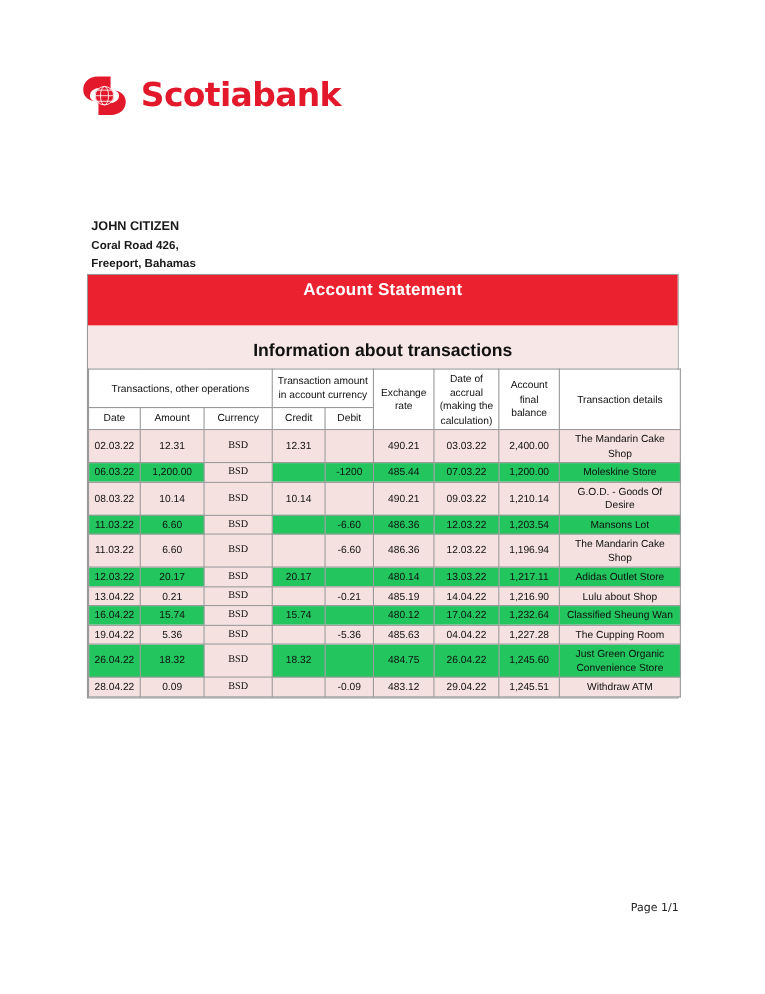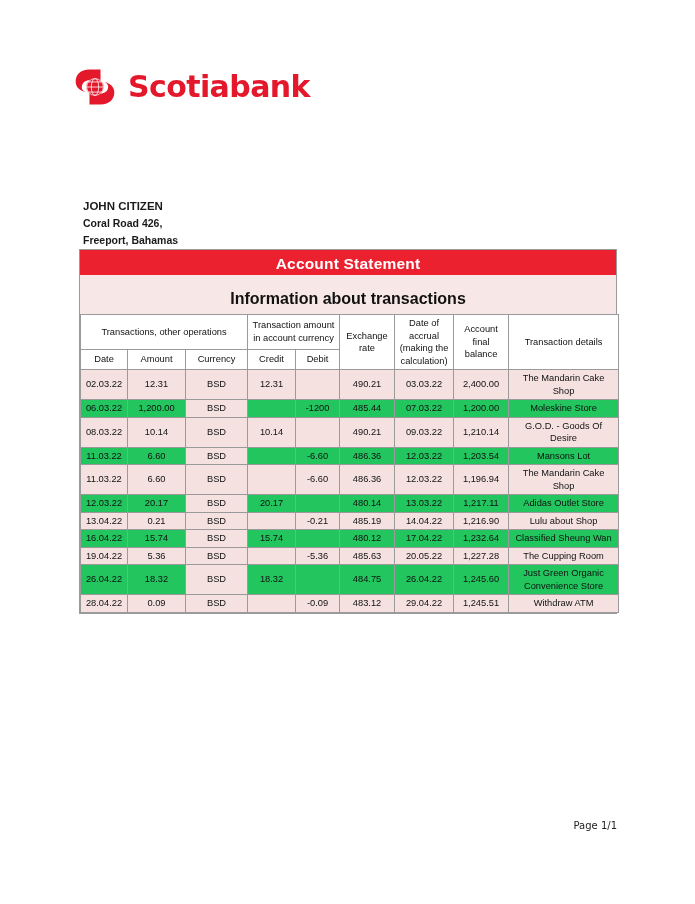--- a/index.html
+++ b/index.html
@@ -68,21 +68,21 @@
     border: 1px solid #9a9a9a;
     box-sizing: border-box;
     background: #ffffff;
   }
   .stmt-title {
     background: #EC2130;
     color: #ffffff;
     font-size: 15.5px;
     font-weight: bold;
     text-align: center;
-    padding: 5px 0 2px 0;
+    padding: 5px 0 23px 0;
     letter-spacing: 0.2px;
   }
   .stmt-sub {
     background: #F7E7E6;
     color: #111111;
     font-size: 16px;
     font-weight: bold;
     text-align: center;
     padding: 15px 0 6px 0;
   }
@@ -134,21 +134,21 @@
   .c-credit  { width: 48px; }
   .c-debit   { width: 44px; }
   .c-rate    { width: 55px; }
   .c-accrual { width: 59px; }
   .c-balance { width: 55px; }
   .c-details { width: 110px; }
 
   
   tr.shade td { background: #F5E2E0; }
   tr.plain td { background: #22c55e; }
-  td.currency-cell { background: #F5E2E0 !important; }
+  td.currency-cell { background: #F5E2E0 !important; font-family: Liberation Serif, serif; }
 
   
   .page-num {
     position: absolute;
     right: 78px;
     top: 820px;
     font-size: 10px;
     font-family: "DejaVu Sans", sans-serif;
     color: #222222;
   }
@@ -321,21 +321,21 @@
             <td>1,232.64</td>
             <td>Classified Sheung Wan</td>
           </tr>
           <tr class="shade">
             <td>19.04.22</td>
             <td>5.36</td>
             <td class="currency-cell">BSD</td>
             <td></td>
             <td>-5.36</td>
             <td>485.63</td>
-            <td>20.05.22</td>
+            <td>04.04.22</td>
             <td>1,227.28</td>
             <td>The Cupping Room</td>
           </tr>
           <tr class="plain">
             <td>26.04.22</td>
             <td>18.32</td>
             <td class="currency-cell">BSD</td>
             <td>18.32</td>
             <td></td>
             <td>484.75</td>

